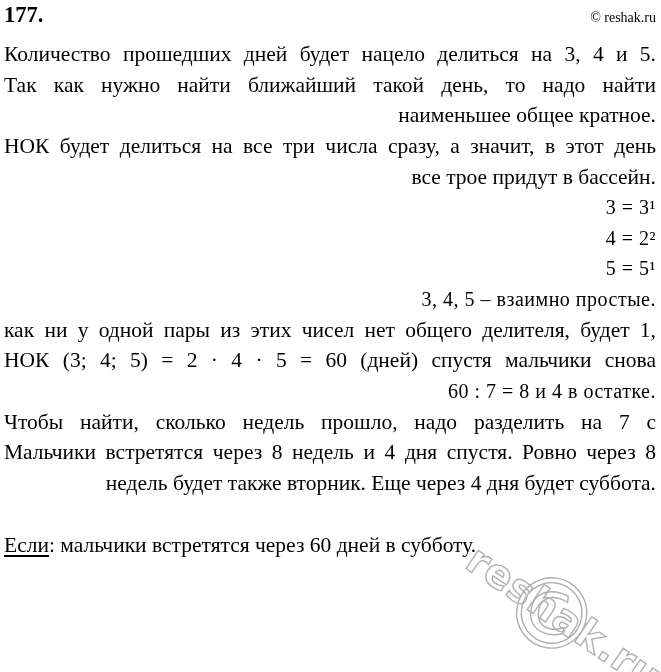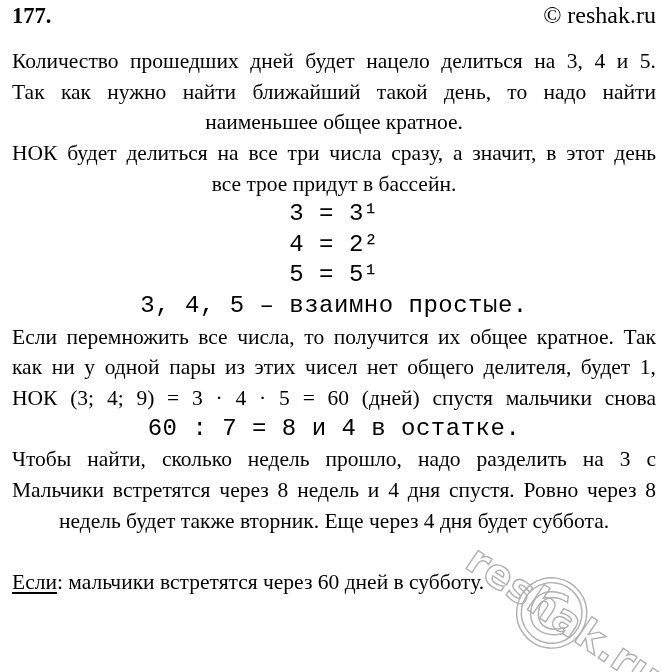--- a/index.html
+++ b/index.html
@@ -50,54 +50,54 @@
     line-height: 1;
     color: transparent;
     -webkit-text-stroke: 1.4px #b0b0b0;
     transform: rotate(8deg);
   }
   
   .content {
     position: absolute;
     inset: 0;
     z-index: 1;
-    padding: 2px 5px 0 12px;
+    padding: 2px 5px 0 4px;
     box-sizing: border-box;
   }
   .hdr {
     display: flex;
     justify-content: space-between;
     align-items: baseline;
     height: 28px;
   }
   .problem-number {
     font-weight: bold;
     font-size: 22.5px;
   }
   .site-credit {
-    font-size: 24px;
+    font-size: 14px;
   }
   .lines {
-    margin-top: 16px;
+    margin-top: 9px;
   }
   .line {
     height: 30.65px;
     line-height: 30.65px;
     white-space: nowrap;
     overflow: hidden;
-    text-align: center;
+    text-align: right;
   }
   .j {
     white-space: normal;
     text-align: justify;
     text-align-last: justify;
   }
   .fm {
-    font-family: Liberation Mono, monospace;
-    font-size: 24px;
+    font-family: Liberation Serif, serif;
+    font-size: 20px;
     letter-spacing: 0.5px;
   }
   .answer {
     margin-top: 31px;
     height: 30.65px;
     line-height: 30.65px;
     white-space: nowrap;
   }
   .answer-label {
     text-decoration: underline;
@@ -124,25 +124,24 @@
     <div class="lines">
       <div class="line j">Количество прошедших дней будет нацело делиться на 3, 4 и 5.</div>
       <div class="line j">Так как нужно найти ближайший такой день, то надо найти</div>
       <div class="line">наименьшее общее кратное.</div>
       <div class="line j">НОК будет делиться на все три числа сразу, а значит, в этот день</div>
       <div class="line">все трое придут в бассейн.</div>
       <div class="line fm">3 = 3¹</div>
       <div class="line fm">4 = 2²</div>
       <div class="line fm">5 = 5¹</div>
       <div class="line fm">3, 4, 5 – взаимно простые.</div>
-      <div class="line j">Если перемножить все числа, то получится их общее кратное. Так</div>
       <div class="line j">как ни у одной пары из этих чисел нет общего делителя, будет 1,</div>
-      <div class="line j">НОК (3; 4; 9) = 3 · 4 · 5 = 60 (дней) спустя мальчики снова</div>
+      <div class="line j">НОК (3; 4; 5) = 2 · 4 · 5 = 60 (дней) спустя мальчики снова</div>
       <div class="line fm">60 : 7 = 8 и 4 в остатке.</div>
-      <div class="line j">Чтобы найти, сколько недель прошло, надо разделить на 3 с</div>
+      <div class="line j">Чтобы найти, сколько недель прошло, надо разделить на 7 с</div>
       <div class="line j">Мальчики встретятся через 8 недель и 4 дня спустя. Ровно через 8</div>
       <div class="line">недель будет также вторник. Еще через 4 дня будет суббота.</div>
     </div>
 
     <div class="answer">
       <span class="answer-label">Если</span><span>: мальчики встретятся через 60 дней в субботу.</span>
     </div>
 
   </div>
 </div>

